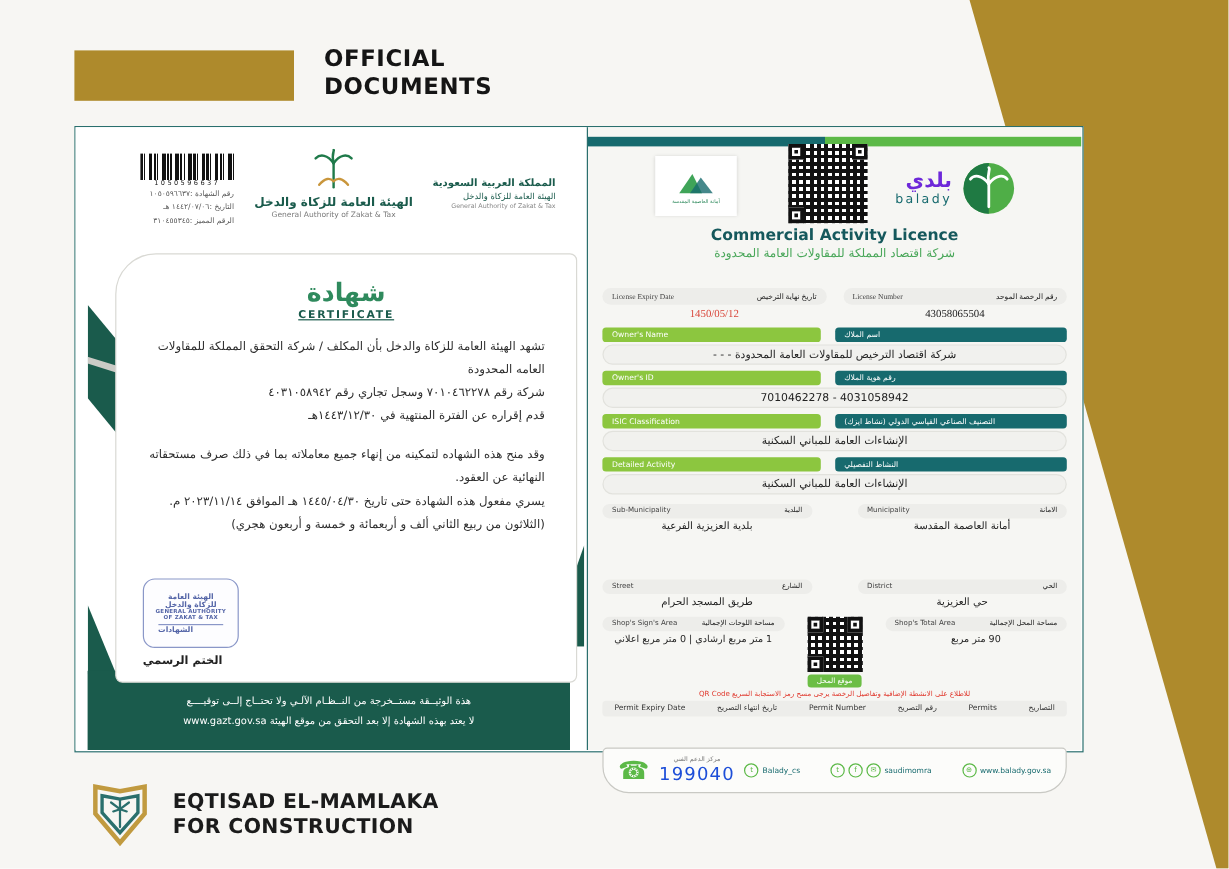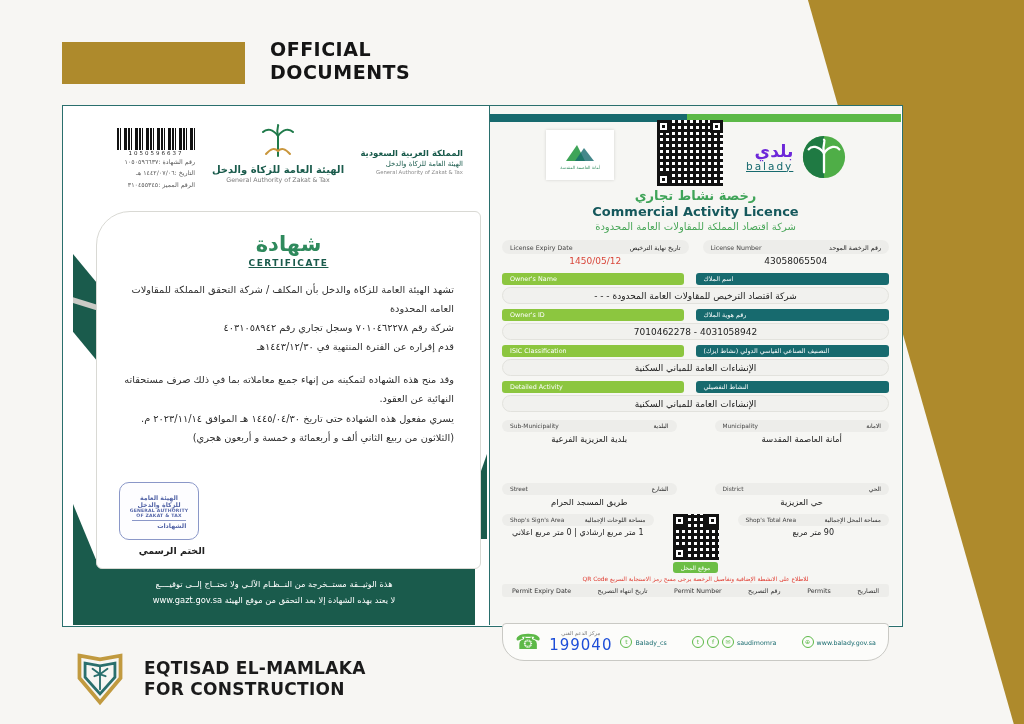--- a/index.html
+++ b/index.html
@@ -37,46 +37,46 @@
   .dec-right-bottom{right:2px;top:348px;width:30px;height:85px;clip-path:polygon(100% 0,100% 100%,0 100%);}
   .dec-bottom-left{left:10px;top:398px;width:24px;height:58px;clip-path:polygon(0 0,100% 100%,0 100%);}
   .cert-band{position:absolute;left:10px;right:14px;top:453px;height:66px;background:#1a5b4c;display:flex;flex-direction:column;justify-content:center;gap:6px;}
   .cert-band div{color:#fff;font-size:8.3px;text-align:center;}
   .cert-inner{position:absolute;left:33px;top:105px;width:385px;height:358px;background:#fff;border:1px solid #d9d9d4;border-radius:34px 6px 6px 6px;box-sizing:border-box;z-index:3;}
   .cert-title-ar{margin-top:20px;text-align:center;font-size:21px;font-weight:bold;color:#2f8a5d;}
   .cert-title-en{text-align:center;font-size:9px;font-weight:bold;letter-spacing:1.5px;color:#1a5b4c;margin-top:2px;text-decoration:underline;}
   .cert-body{margin:12px 26px 0 26px;font-size:9.8px;color:#2e2e2e;text-align:right;line-height:1.95;}
   .cert-body p{margin:0;}
   .cert-body .gap{margin-top:14px;}
-  .stamp-wrap{position:absolute;left:22px;bottom:12px;width:86px;text-align:right;}
+  .stamp-wrap{position:absolute;left:22px;bottom:12px;width:86px;text-align:left;}
   .stamp{width:80px;height:58px;border:1.5px solid #8a97c8;border-radius:10px;box-sizing:border-box;color:#5566a8;display:flex;flex-direction:column;justify-content:center;align-items:center;background:#fdfdff;}
   .stamp .a{font-size:6.3px;font-weight:bold;}
   .stamp .e{font-size:4.6px;font-weight:bold;letter-spacing:.2px;}
   .stamp .s{font-size:6.3px;font-weight:bold;border-top:1px solid #8a97c8;margin-top:2px;padding-top:1px;width:70%;}
   .stamp-caption{font-size:9.5px;font-weight:bold;color:#222;margin-top:5px;}
   
   .lic{position:absolute;left:426px;top:0;width:412px;height:519px;background:#f6f6f3;border-left:1.5px solid #2a6f6d;box-sizing:border-box;}
   .lic-band{position:absolute;left:0;right:0;top:8px;height:8px;background:linear-gradient(90deg,#176a6e 0 48%,#5cb947 48% 100%);}
   .muni-logo{position:absolute;left:56px;top:24px;width:68px;height:50px;background:#fff;box-shadow:0 0 3px rgba(0,0,0,.15);display:flex;flex-direction:column;align-items:center;justify-content:center;}
   .muni-logo .cap{font-size:4.2px;color:#2f8a5d;margin-top:2px;}
   .qr{position:relative;background:#fff;background-image:repeating-linear-gradient(90deg,#111 0 3px,transparent 3px 6px),repeating-linear-gradient(0deg,#111 0 3px,#fff 3px 6px);}
   .qr i{position:absolute;width:13px;height:13px;background:#fff;border:3px solid #111;box-sizing:border-box;box-shadow:inset 0 0 0 2px #fff,inset 0 0 0 5px #111;}
   .qr .f1{left:0;top:0;} .qr .f2{right:0;top:0;} .qr .f3{left:0;bottom:0;}
   .qr-main{position:absolute;left:167px;top:14px;width:66px;height:66px;}
   .balady-logo{position:absolute;left:256px;top:28px;display:flex;align-items:center;gap:8px;}
   .balady-text{text-align:right;}
   .balady-text .ar{font-size:17px;font-weight:bold;color:#6d28d9;line-height:1;}
-  .balady-text .en{font-size:10.5px;color:#176a6e;letter-spacing:2px;text-decoration:underline;}
+  .balady-text .en{font-size:10.5px;color:#176a6e;letter-spacing:2px;}
   .lic-titles{position:absolute;left:0;right:0;top:82px;text-align:center;}
   .lic-title-ar{font-size:13px;font-weight:bold;color:#3fa458;}
   .lic-title-en{font-size:13px;font-weight:bold;color:#15585c;margin-top:1px;}
   .lic-company{font-size:10px;color:#4aa75a;margin-top:2px;}
   .lic-content{position:absolute;left:12px;right:12px;top:134px;}
   .row2{display:flex;gap:14px;}
-  .cell{flex:1;}
+  .cell{flex:1;font-family:Liberation Serif, serif;}
   .graybar{height:14px;background:#ededea;border-radius:8px;display:flex;align-items:center;justify-content:space-between;padding:0 8px;font-size:6.3px;color:#444;}
   .graybar .ar{color:#222;}
   .val{text-align:center;font-size:9px;color:#222;margin-top:2px;height:12px;}
   .val.red{color:#d9473b;}
   .frow{margin-top:5px;}
   .frow .labels{display:flex;justify-content:space-between;}
   .lab-g{width:47%;height:12px;background:#8cc63f;border-radius:3px;color:#fff;font-size:6.4px;display:flex;align-items:center;padding:0 8px;box-sizing:border-box;}
   .lab-t{width:50%;height:12px;background:#176a6e;border-radius:3px;color:#fff;font-size:6.4px;display:flex;align-items:center;justify-content:flex-end;padding:0 8px;box-sizing:border-box;}
   .valbar{margin-top:2px;height:15px;background:#f1f1ee;border:1px solid #e2e2dd;border-radius:9px;display:flex;align-items:center;justify-content:center;font-size:9px;color:#222;}
   .locgrid{margin-top:8px;display:grid;grid-template-columns:1fr 1fr;column-gap:14px;row-gap:6px;gap:38px;}
@@ -212,21 +212,20 @@
           <g stroke="#fff" stroke-width="2.4" fill="none" stroke-linecap="round">
             <path d="M24 40 V20"></path>
             <path d="M24 20 C18 12 11 12 8 16"></path>
             <path d="M24 20 C30 12 37 12 40 16"></path>
             <path d="M24 20 C22 10 26 7 24 6"></path>
           </g>
         </svg>
       </div>
 
       <div class="lic-titles">
-        <div class="lic-title-ar rtl">رخصة نشاط تجاري</div>
         <div class="lic-title-en">Commercial Activity Licence</div>
         <div class="lic-company rtl">شركة اقتصاد المملكة للمقاولات العامة المحدودة</div>
       </div>
 
       <div class="lic-content">
 
         <div class="row2">
           <div class="cell">
             <div class="graybar">
               <span>License Expiry Date</span>

